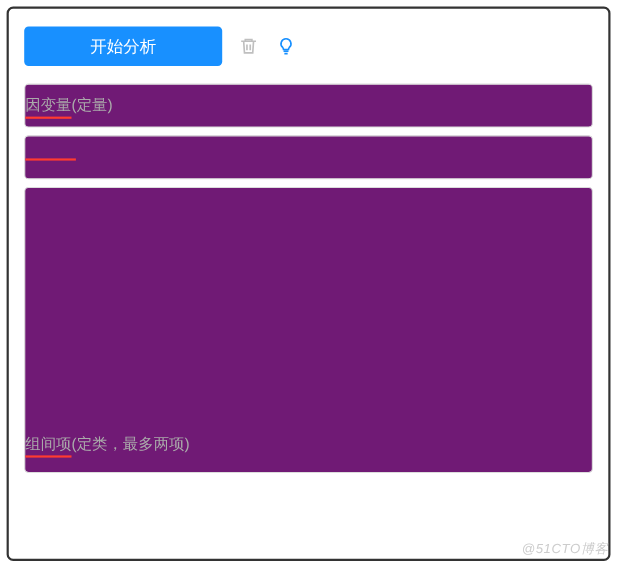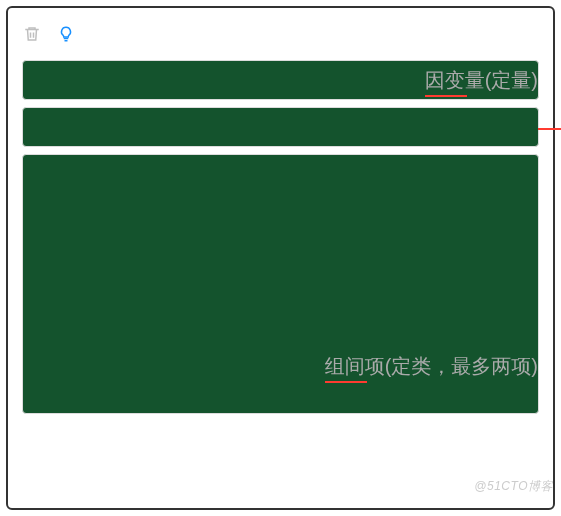--- a/index.html
+++ b/index.html
@@ -45,64 +45,65 @@
       width: 20px;
       height: 20px;
       display: flex;
       align-items: center;
       justify-content: center;
       cursor: pointer;
     }
     .dropzone {
       border: 1px solid #dcdcdc;
       border-radius: 4px;
-      background: #14532d;
+      background: #701a75;
       margin-bottom: 7px;
       display: flex;
       align-items: center;
-      justify-content: flex-end;
+      justify-content: flex-start;
       color: #aaa;
-      font-size: 20px;
+      font-size: 14px;
       min-height: 40px;
     }
     .dropzone.small {
       height: 40px;
     }
     .dropzone.large {
       height: 260px;
       align-items: flex-end;
-      padding-bottom: 33px;
+      padding-bottom: 16px;
     }
     .label-wrap {
       display: inline-block;
       position: relative;
     }
     .underline-red {
       position: absolute;
       left: 0;
       bottom: -3px;
       height: 2px;
       background: #ff3b30;
     }
     .watermark {
       position: absolute;
       right: 8px;
-      bottom: 21px;
+      bottom: 8px;
       color: #ccc;
       font-size: 12px;
       font-style: italic;
       letter-spacing: 0.5px;
     }
   </style>
 </head>
 <body>
 
 <div class="panel">
 
   <div class="toolbar">
+    <button class="start-btn">开始分析</button>
 
     <div class="icon-btn">
       <svg width="18" height="18" viewBox="0 0 24 24" fill="none" stroke="#bfbfbf" stroke-width="2">
         <path d="M3 6h18"></path>
         <path d="M8 6V4h8v2"></path>
         <path d="M6 6l1 14h10l1-14"></path>
         <path d="M10 10v7M14 10v7"></path>
       </svg>
     </div>
 

